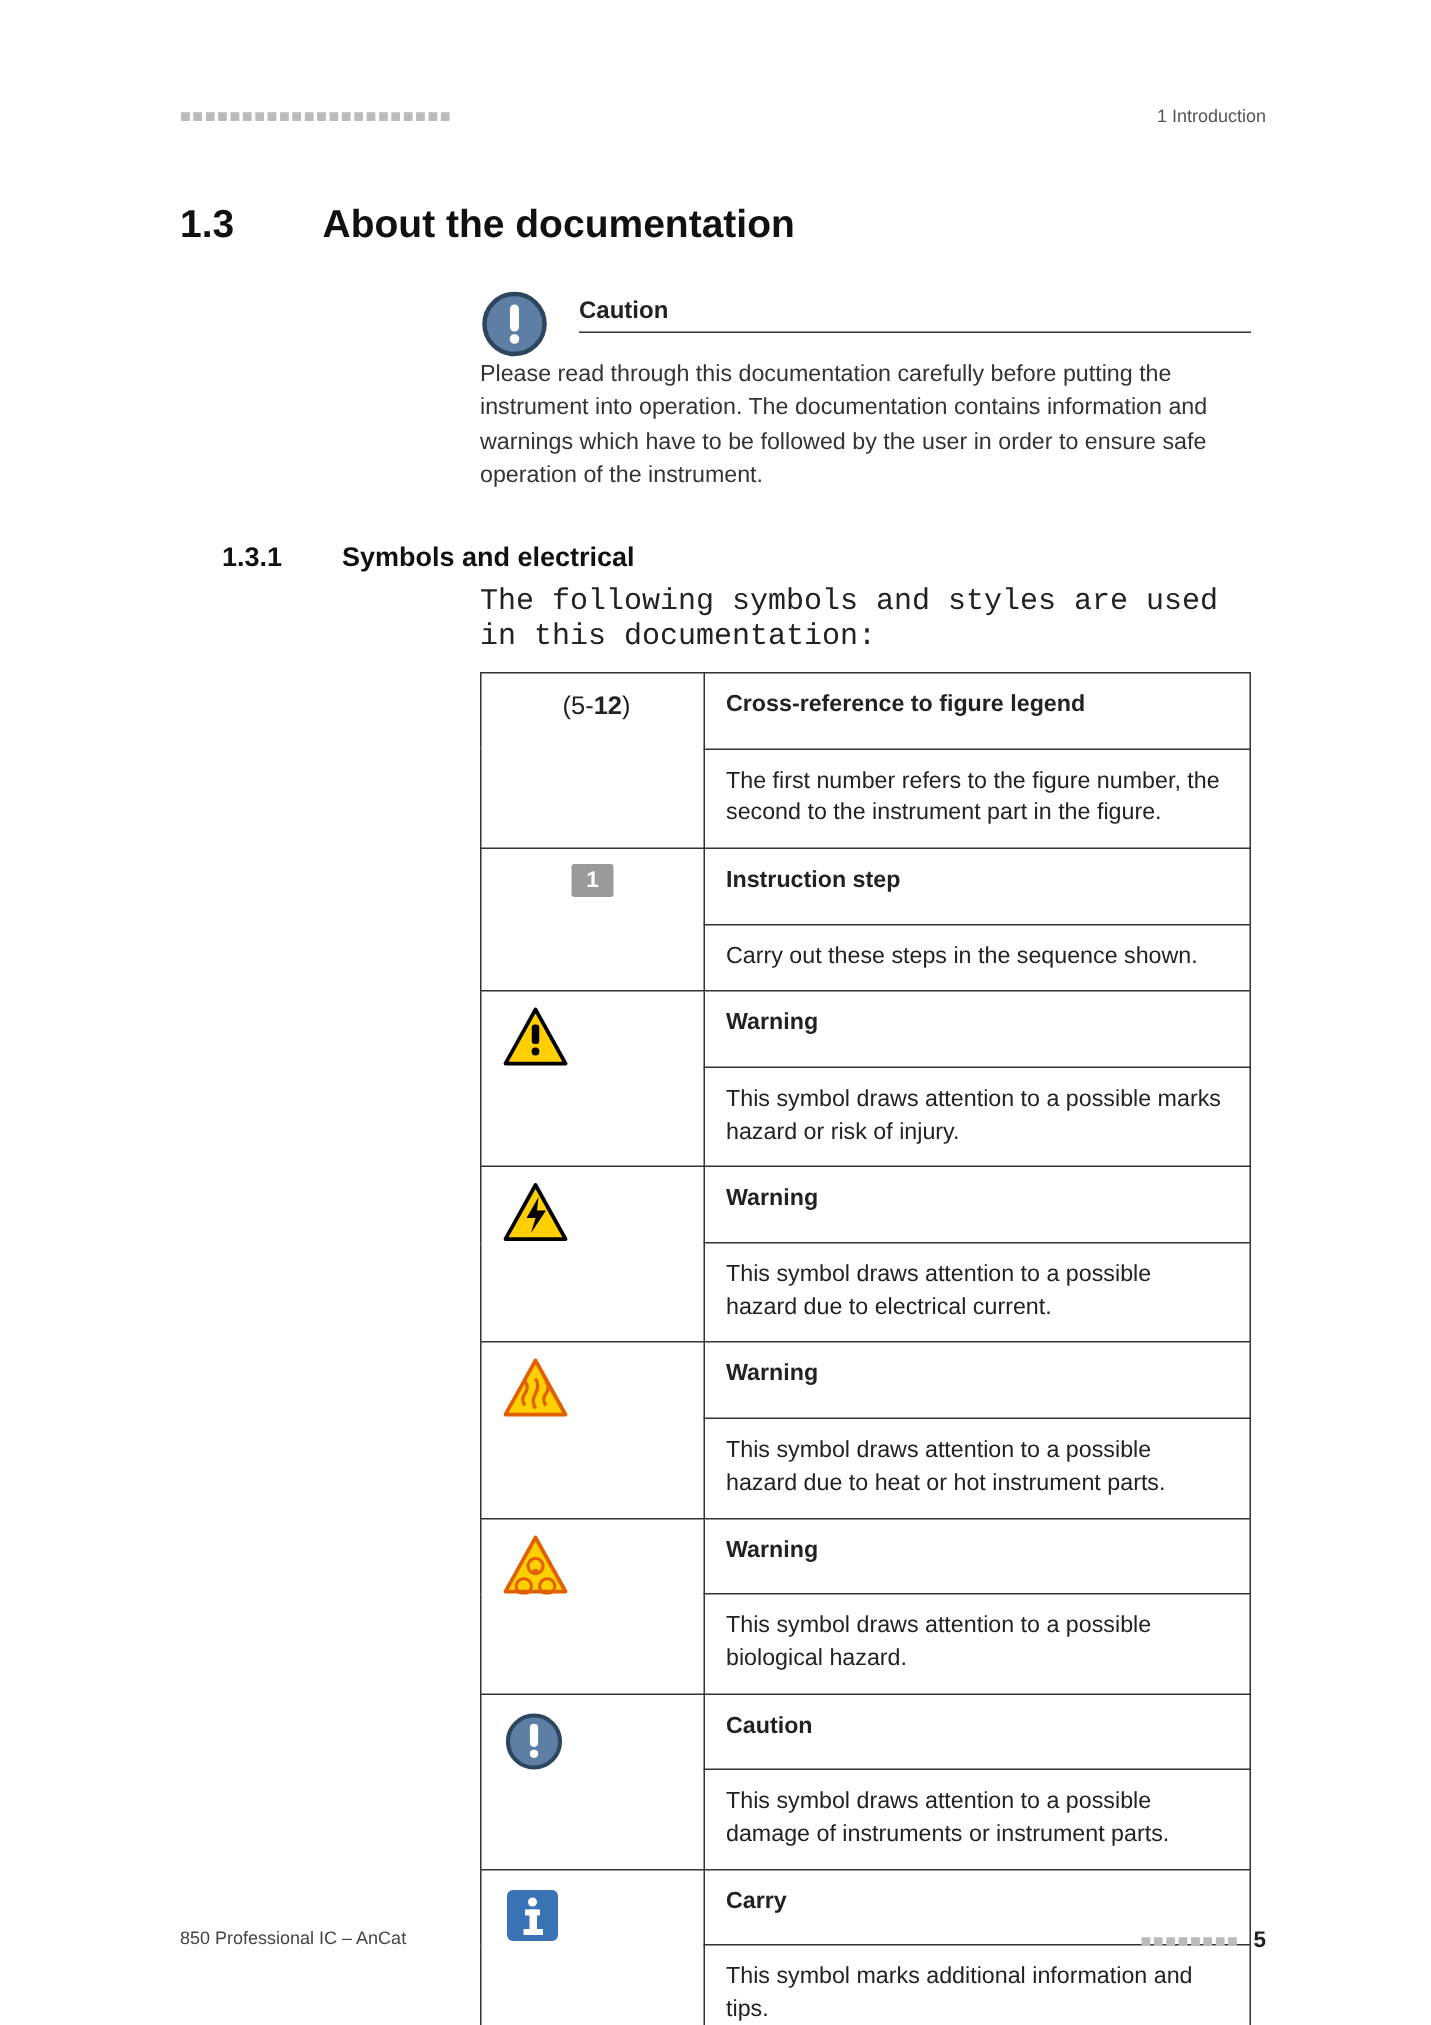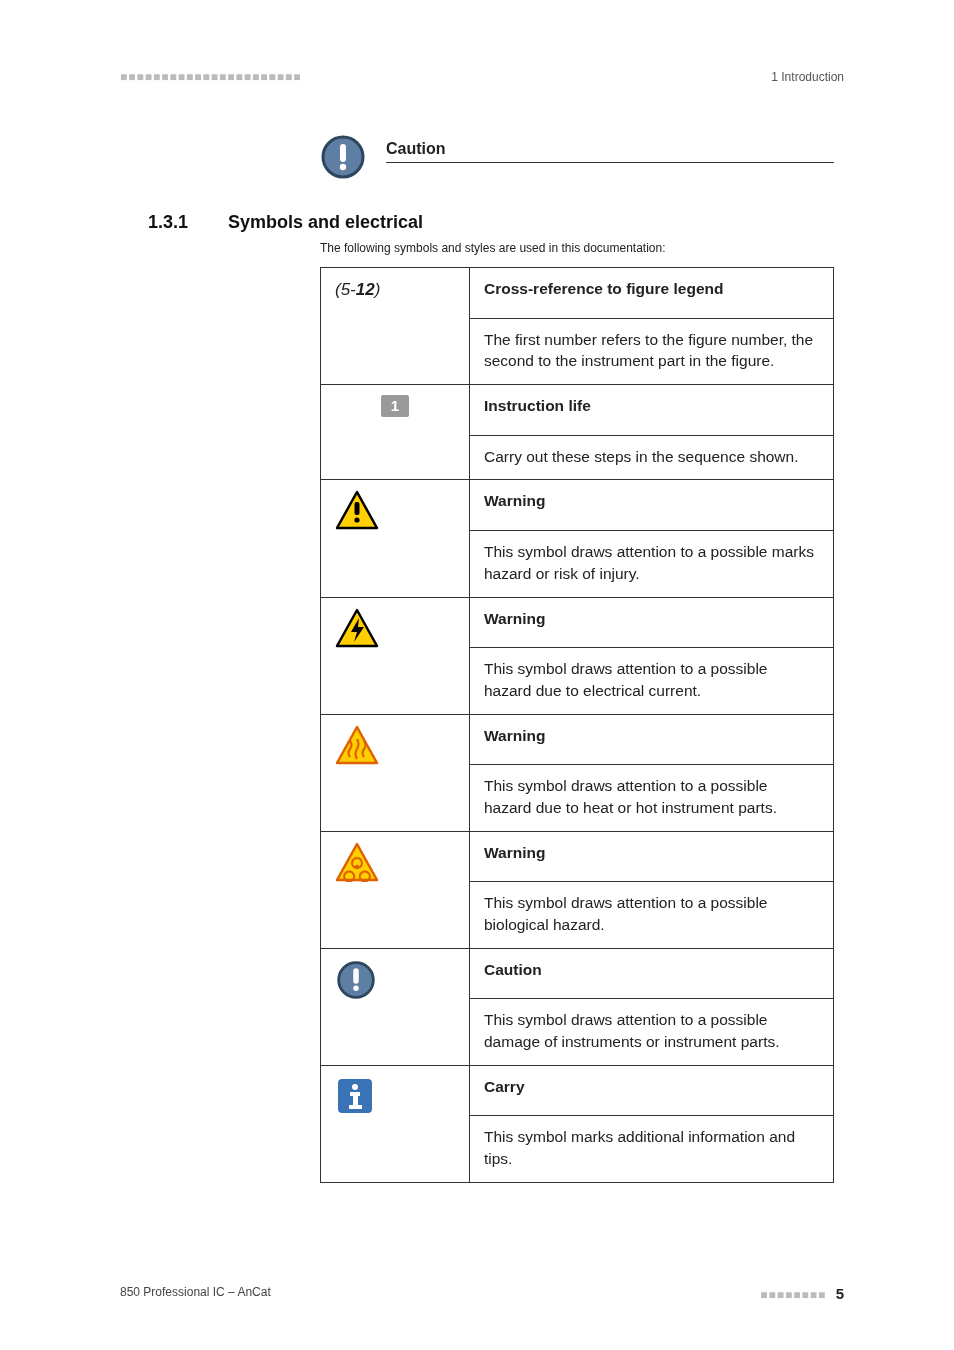--- a/index.html
+++ b/index.html
@@ -61,40 +61,41 @@
   }
   .indent-block { margin-left:200px; margin-right:10px; }
   .sub-head {
     font-size: 18px;
     font-weight: 800;
     margin: 32px 0 8px 0;
     color: #111;
   }
   .sub-head .subnum { display:inline-block; width:80px;margin-left:28px; }
   .intro-line {
-    font-size: 12px;
+    font-size: 20px;
     margin: 0 0 12px 0;
+    font-family: Liberation Mono, monospace;
   }
   table.symbols {
     border-collapse: collapse;
     width: 100%;
   }
   table.symbols td {
     border: 1px solid #333;
     padding: 10px 14px 12px 14px;
     vertical-align: top;
     font-size: 15.5px;
     line-height: 1.4;
   }
   table.symbols td.symcell {
     width: 120px;
     text-align: left;
   }
   .sym-title { font-weight: 700; margin-bottom:6px; display:block;}
-  .ref-italic { font-style: italic; font-size:17px; }
+  .ref-italic { font-size:17px;margin-left:40px; }
   .ref-italic .bold { font-weight:700; }
   .step-badge {
     display:inline-block;
     background:#9a9a9a;
     color:#fff;
     font-weight:700;
     width:28px;
     height:22px;
     line-height:22px;
     text-align:center;
@@ -118,34 +119,38 @@
 </style>
 </head>
 <body>
 
 <div class="page">
   <div class="top-bar">
     <span class="top-dashes">■■■■■■■■■■■■■■■■■■■■■■</span>
     <span>1 Introduction</span>
   </div>
 
+  <h2 class="section-head">
+    <span class="num">1.3</span><span>About the documentation</span>
+  </h2>
 
   <div class="caution-block">
     <div class="caution-head-row">
       <div class="caution-icon-wrap">
         <svg width="46" height="46" viewBox="0 0 46 46">
           <circle cx="23" cy="23" r="20" fill="#5e7fa3" stroke="#2d4660" stroke-width="3"></circle>
           <rect x="20" y="10" width="6" height="18" rx="3" fill="#fff"></rect>
           <circle cx="23" cy="33" r="3.2" fill="#fff"></circle>
         </svg>
       </div>
       <div class="caution-title-wrap">
         <div class="caution-title">Caution</div>
       </div>
     </div>
+    <div class="caution-text">Please read through this documentation carefully before putting the instrument into operation. The documentation contains information and warnings which have to be followed by the user in order to ensure safe operation of the instrument.</div>
   </div>
 
   <div class="sub-head">
     <span class="subnum">1.3.1</span><span>Symbols and electrical</span>
   </div>
 
   <div class="indent-block">
     <p class="intro-line">The following symbols and styles are used in this documentation:</p>
 
     <table class="symbols">
@@ -161,21 +166,21 @@
       </tr>
       <tr>
             <td>The first number refers to the figure number, the second to the instrument part in the figure.</td>
           </tr>
 
       <tr>
         <td class="symcell" rowspan="2" style="text-align:center;">
           <span class="step-badge">1</span>
         </td>
         <td>
-              <span class="sym-title">Instruction life</span>
+              <span class="sym-title">Instruction step</span>
             </td>
       </tr>
       <tr>
             <td>Carry out these steps in the sequence shown.</td>
           </tr>
 
       <tr>
         <td class="symcell" rowspan="2">
           <svg width="44" height="40" viewBox="0 0 44 40">
             <polygon points="22,2 42,38 2,38" fill="#ffcf00" stroke="#000" stroke-width="2.5" stroke-linejoin="round"></polygon>

